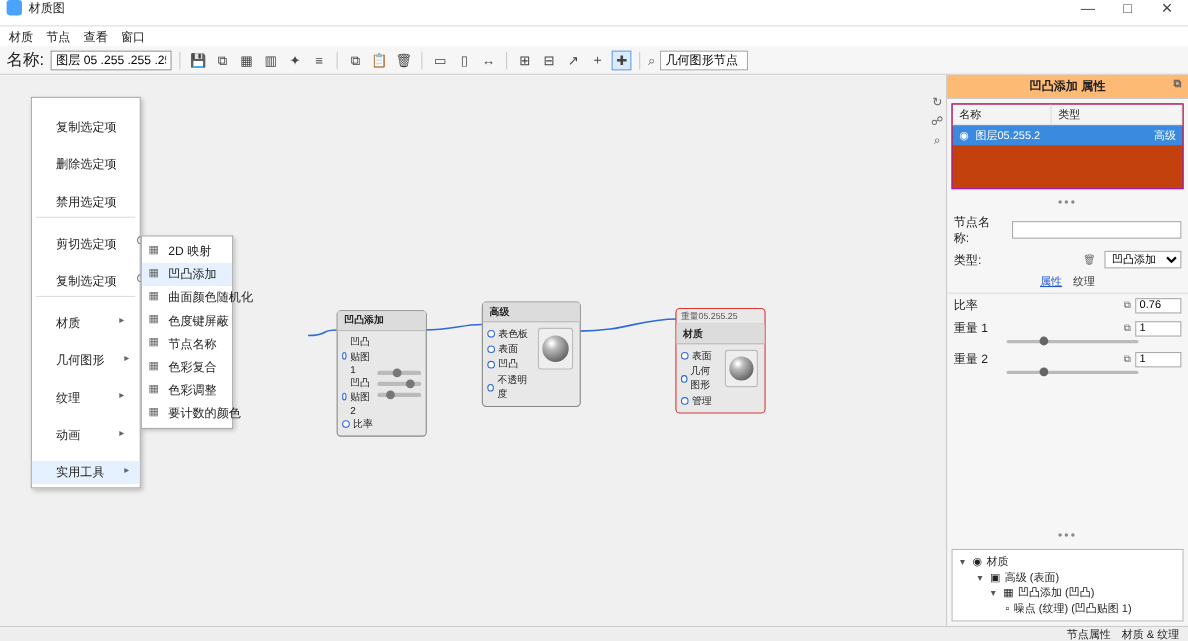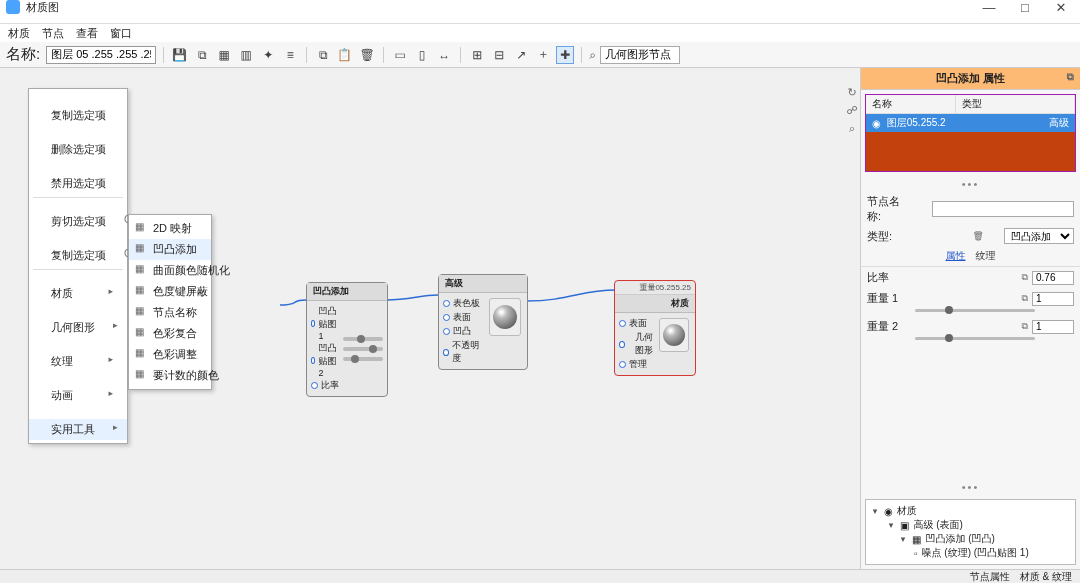--- a/index.html
+++ b/index.html
@@ -148,21 +148,21 @@
   .ctx2 .item2.hover { background: #e6f1ff; }
 
   
   .node {
     position: absolute;
     border: 1px solid #888;
     background: #e8e8e8;
     border-radius: 4px;
     font-size: 9px;
   }
-  .node.selected { border: 1.5px solid #d33833; text-align: right; }
+  .node.selected { border: 1.5px solid #d33833; }
   .node .titlebar2 {
     padding: 2px 6px;
     border-bottom: 1px solid #bbb;
     background: #dcdcdc;
     font-weight: bold;
   }
   .node .body {
     padding: 3px 4px;
     display: flex;
     gap: 4px;
@@ -236,21 +236,21 @@
     background: #c2410c;
     font-size: 10px;
     overflow: hidden;
   }
   .scene-list .hdr { display: flex; border-bottom: 1px solid #ddd; background: #f4f4f4; }
   .scene-list .hdr div { padding: 2px 6px; border-right: 1px solid #ddd; }
   .scene-list .row2 { display: flex; padding: 2px 6px; gap: 6px; align-items: center; }
   .scene-list .row2.sel { background: #3a8be0; color: #fff; }
   .form-row {
     display: flex; align-items: center;
-    gap: 20px; padding: 2px 6px;
+    gap: 8px; padding: 2px 6px;
   }
   .form-row label { width: 45px; }
   .form-row input[type="text"] {
     flex: 1; height: 16px; border: 1px solid #aaa; font-size: 10px; padding: 0 3px;
   }
   .type-dd {
     height: 16px; border: 1px solid #aaa; font-size: 10px; background: #fff;
     padding: 0 2px; width: 70px;
   }
   .tabs {

